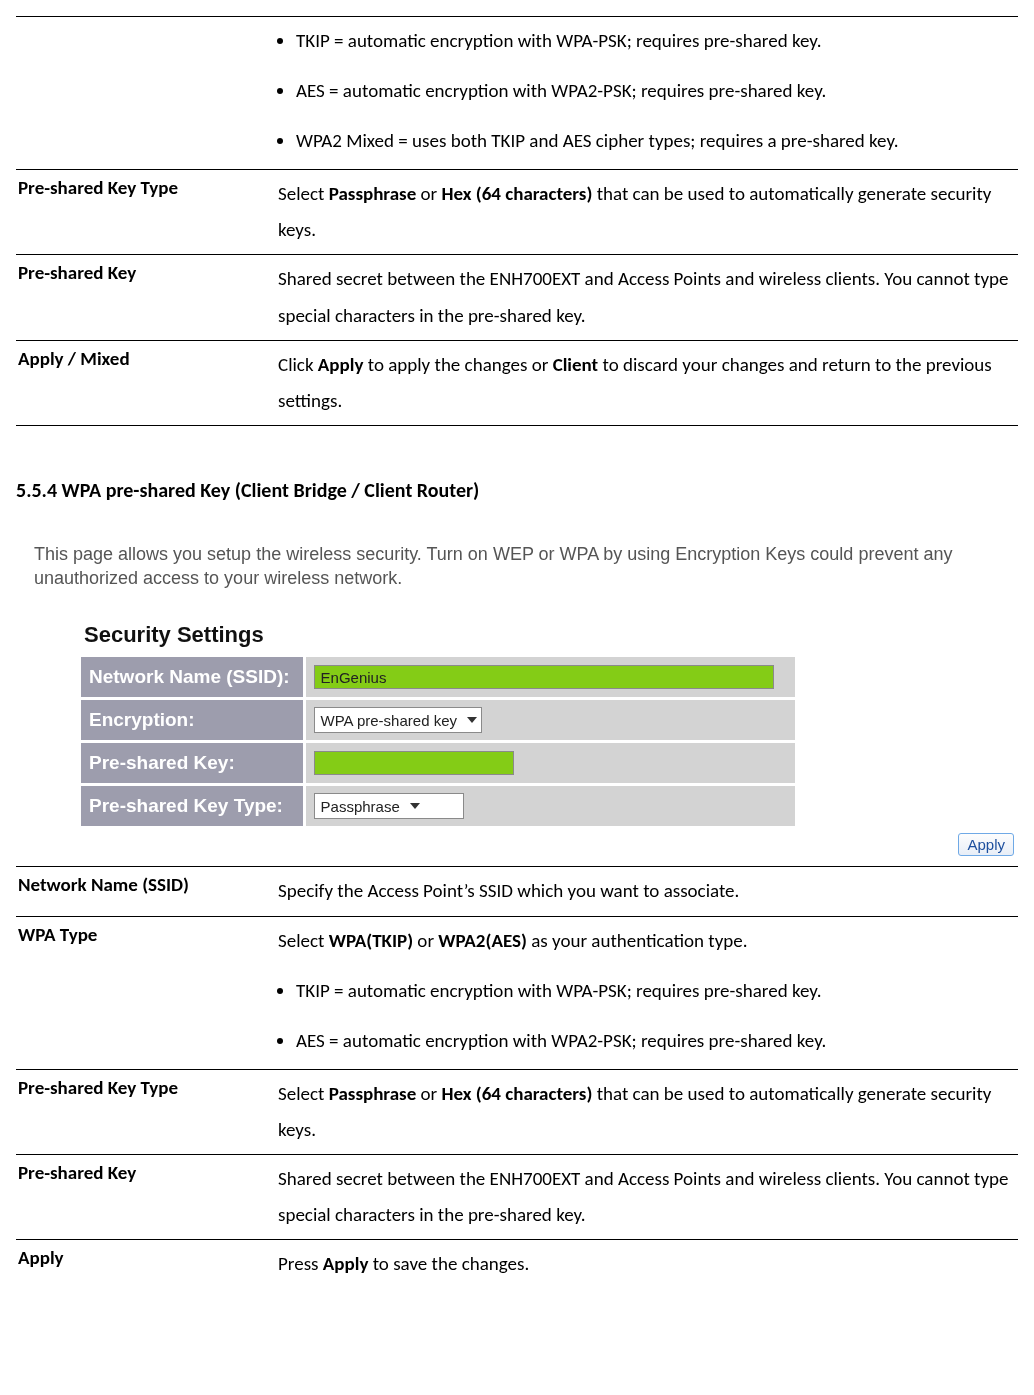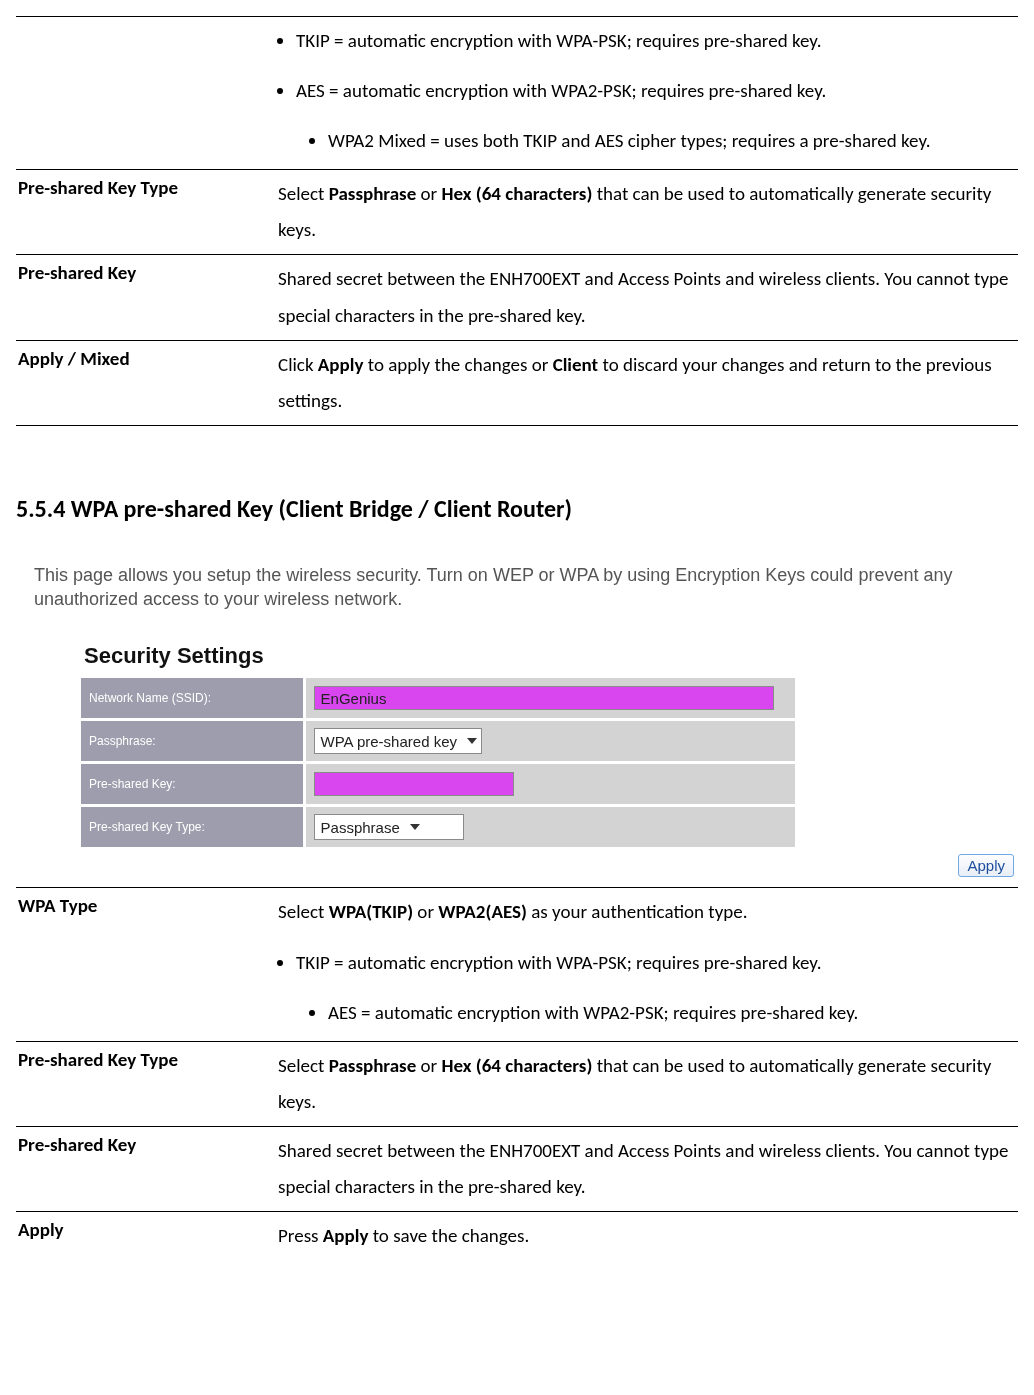--- a/index.html
+++ b/index.html
@@ -26,26 +26,26 @@
     white-space: nowrap;
   }
   table.def tr.border-top td { border-top: 1px solid #000; }
   table.def td.desc { line-height: 1.9; }
   ul.bullets {
     margin: 0;
     padding: 0 0 0 18px;
     list-style: disc;
   }
   ul.bullets li { padding-bottom: 14px; }
-  ul.bullets li:last-child { padding-bottom: 4px; margin-left: 32px; }
+  ul.bullets li:last-child { padding-bottom: 4px; }
 
   h3.sec {
-    font-size: 24px;
-    font-weight: 700;
-    margin: 56px 0 22px 0;
+    font-size: 20px;
+    font-weight: 700;
+    margin: 40px 0 22px 0;
   }
 
   
   .shot {
     margin: 4px 0 4px 12px;
     font-family: Arial, Helvetica, sans-serif;
     color: #444;
   }
   .shot .intro {
     font-size: 18px;
@@ -67,32 +67,32 @@
   }
   table.form td {
     padding: 4px 8px;
     height: 40px;
     vertical-align: middle;
   }
   td.flabel {
     width: 220px;
     background: #9d9dad;
     color: #fff;
-    font-weight: 400;
-    font-size: 12px;
+    font-weight: 700;
+    font-size: 19px;
   }
   td.fval {
     width: 486px;
     background: #d3d3d3;
     font-size: 16px;
     color: #222;
   }
   .textbox {
     display: inline-block;
-    background: #d946ef;
+    background: #84cc16;
     border: 1px solid #8a8a8a;
     height: 24px;
     line-height: 24px;
     padding: 0 6px;
     font-size: 15px;
     color: #222;
     min-width: 200px;
     vertical-align: middle;
   }
   .selectbox {
@@ -193,21 +193,21 @@
       <h2>Security Settings</h2>
       <table class="form">
         <tbody>
             <tr>
           <td class="flabel">Network Name (SSID):</td>
           <td class="fval">
             <span class="textbox" style="min-width:460px;">EnGenius</span>
           </td>
         </tr>
         <tr>
-          <td class="flabel">Passphrase:</td>
+          <td class="flabel">Encryption:</td>
           <td class="fval">
             <span class="selectbox">
               <span>WPA pre-shared key</span>
               <span class="caret"></span>
             </span>
           </td>
         </tr>
         <tr>
           <td class="flabel">Pre-shared Key:</td>
           <td class="fval">
@@ -226,20 +226,24 @@
       </tbody>
         </table>
     </div>
     <div class="applybar">
       <span class="applybtn">Apply</span>
     </div>
   </div>
 
   <table class="def def2">
     <tbody>
+        <tr class="border-top">
+      <td class="label">Network Name (SSID)</td>
+      <td class="desc">Specify the Access Point’s SSID which you want to associate.</td>
+    </tr>
     <tr class="border-top">
       <td class="label">WPA Type</td>
       <td class="desc">Select <span class="b">WPA(TKIP)</span> or <span class="b">WPA2(AES)</span> as your authentication type.<ul class="bullets" style="margin-top: 14px;">
               <li>TKIP = automatic encryption with WPA-PSK; requires pre-shared key.</li>
               <li>AES = automatic encryption with WPA2-PSK; requires pre-shared key.</li>
             </ul></td>
     </tr>
     <tr class="border-top">
       <td class="label">Pre-shared Key Type</td>
       <td class="desc">Select <span class="b">Passphrase</span> or <span class="b">Hex (64 characters)</span> that can be used to automatically generate security keys.</td>

